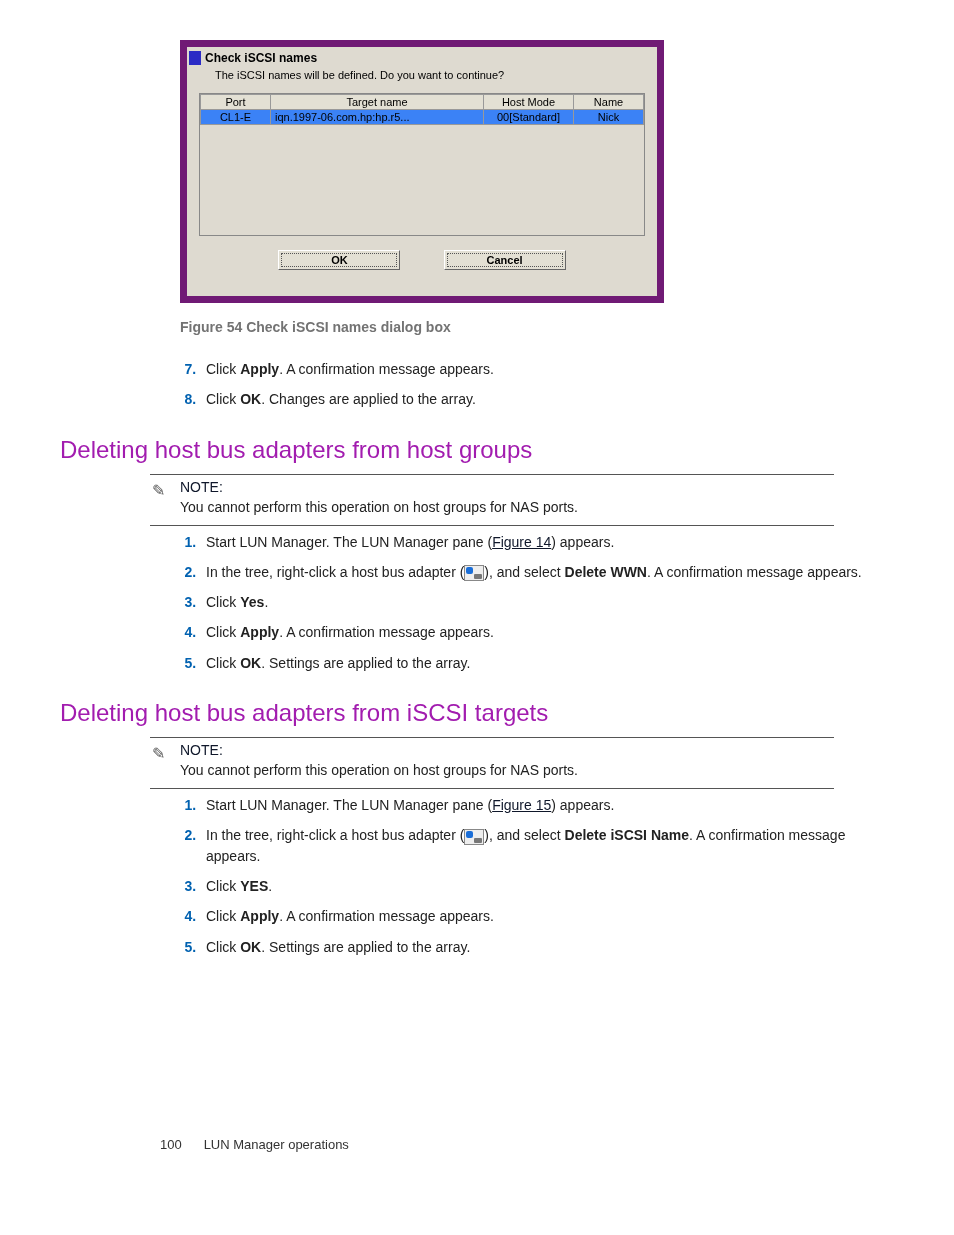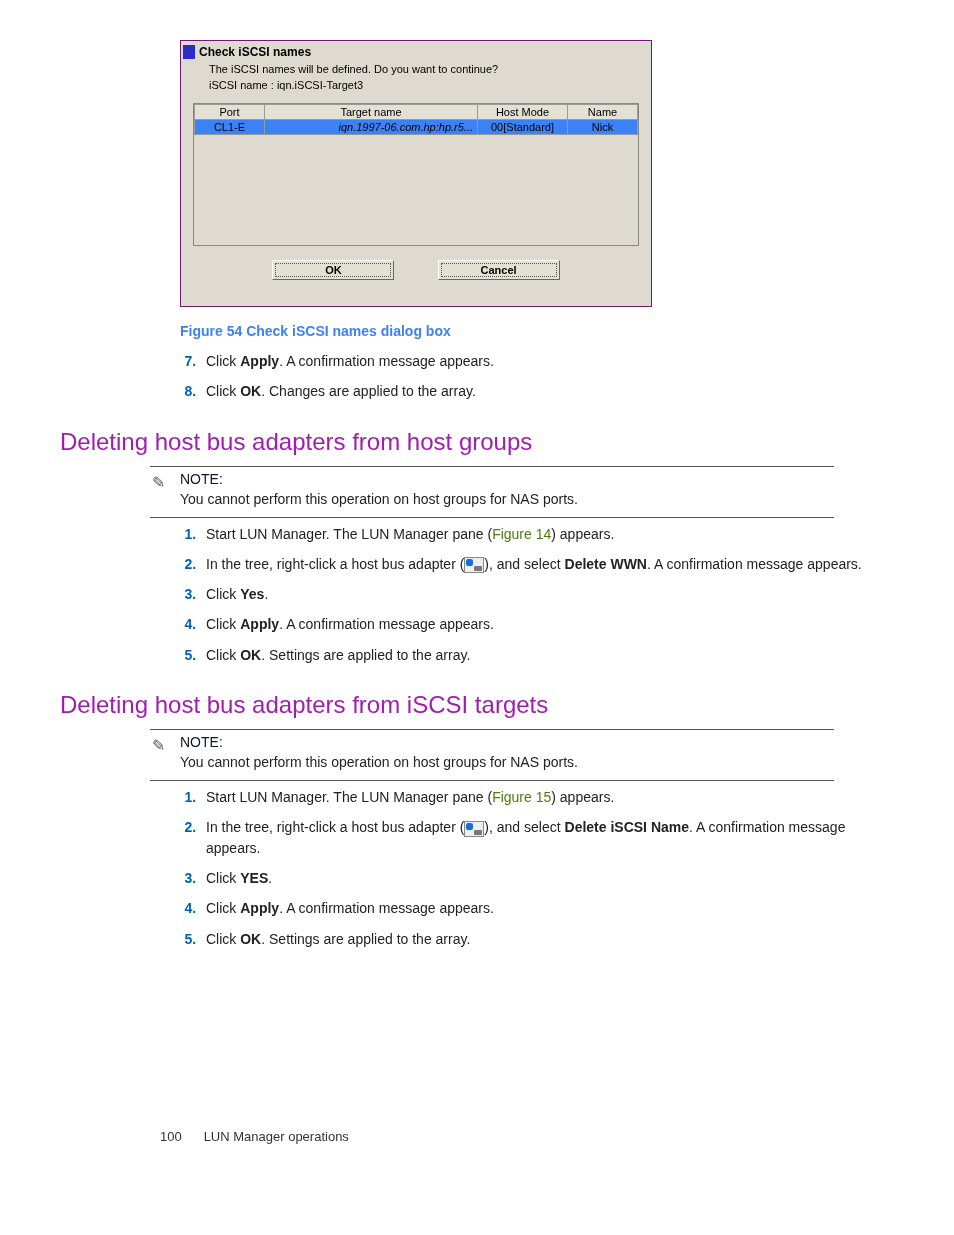--- a/index.html
+++ b/index.html
@@ -11,21 +11,21 @@
     color: #222;
     width: 954px;
   }
   .page {
     padding: 40px 80px 40px 60px;
     box-sizing: border-box;
   }
   .dialog-wrap {
     margin-left: 120px;
     width: 470px;
-    border: 1px solid #701a75;
+    border: 7px solid #701a75;
     background: #dedad0;
     font-family: Verdana, sans-serif;
     font-size: 11px;
     color: #000;
   }
   .dialog-title-row {
     display: flex;
     align-items: center;
     padding: 4px 0 2px 0;
     font-weight: bold;
@@ -83,22 +83,22 @@
     border-left-color: #fff;
     font-family: Verdana, sans-serif;
     font-size: 11px;
     font-weight: bold;
     text-align: center;
     cursor: pointer;
     outline: 1px dotted #555;
     outline-offset: -4px;
   }
   .fig-caption {
-    margin: 16px 0 12px 120px;
-    color: #3b82f6;
+    margin: 16px 0 24px 120px;
+    color: #737373;
     font-weight: bold;
     font-size: 14px;
   }
   ol.steps {
     margin: 0 0 0 100px;
     padding-left: 40px;
   }
   ol.steps > li {
     margin: 6px 0 10px 0;
     line-height: 1.45;
@@ -128,21 +128,22 @@
     top: 6px;
     font-size: 16px;
     color: #555;
   }
   .note-label {
     color: #0f172a;
     font-size: 14px;
     margin-bottom: 4px;
   }
   .link {
-    color: #4d7c0f;
+    color: #0f172a;
+    text-decoration: underline;
   }
   .hba-icon {
     display: inline-block;
     width: 18px;
     height: 14px;
     vertical-align: middle;
     background: #eee;
     border: 1px solid #888;
     position: relative;
   }
@@ -178,43 +179,39 @@
 <body>
 
 <div class="page">
 
   <div class="dialog-wrap">
     <div class="dialog-title-row">
       <span class="dialog-title-icon"></span>
       <span>Check iSCSI names</span>
     </div>
     <div class="dialog-msg">The iSCSI names will be defined. Do you want to continue?</div>
-    <div class="dialog-msg">
-      <span>iSCSI name :</span>
-      <span>iqn.iSCSI-Target3</span>
-    </div>
 
     <div class="table-zone">
       <table class="tbl">
         <colgroup>
           <col style="width:70px">
             <col>
             <col style="width:90px">
             <col style="width:70px">
         </colgroup>
         <tbody>
             <tr>
           <th>Port</th>
           <th>Target name</th>
           <th>Host Mode</th>
           <th>Name</th>
         </tr>
         <tr>
           <td>CL1-E</td>
-          <td style="text-align:right;font-style:italic;">iqn.1997-06.com.hp:hp.r5...</td>
+          <td style="text-align:left;">iqn.1997-06.com.hp:hp.r5...</td>
           <td>00[Standard]</td>
           <td>Nick</td>
         </tr>
       </tbody>
         </table>
       <div class="table-empty"></div>
     </div>
 
     <div class="btn-row">
       <span class="win-btn">OK</span>

